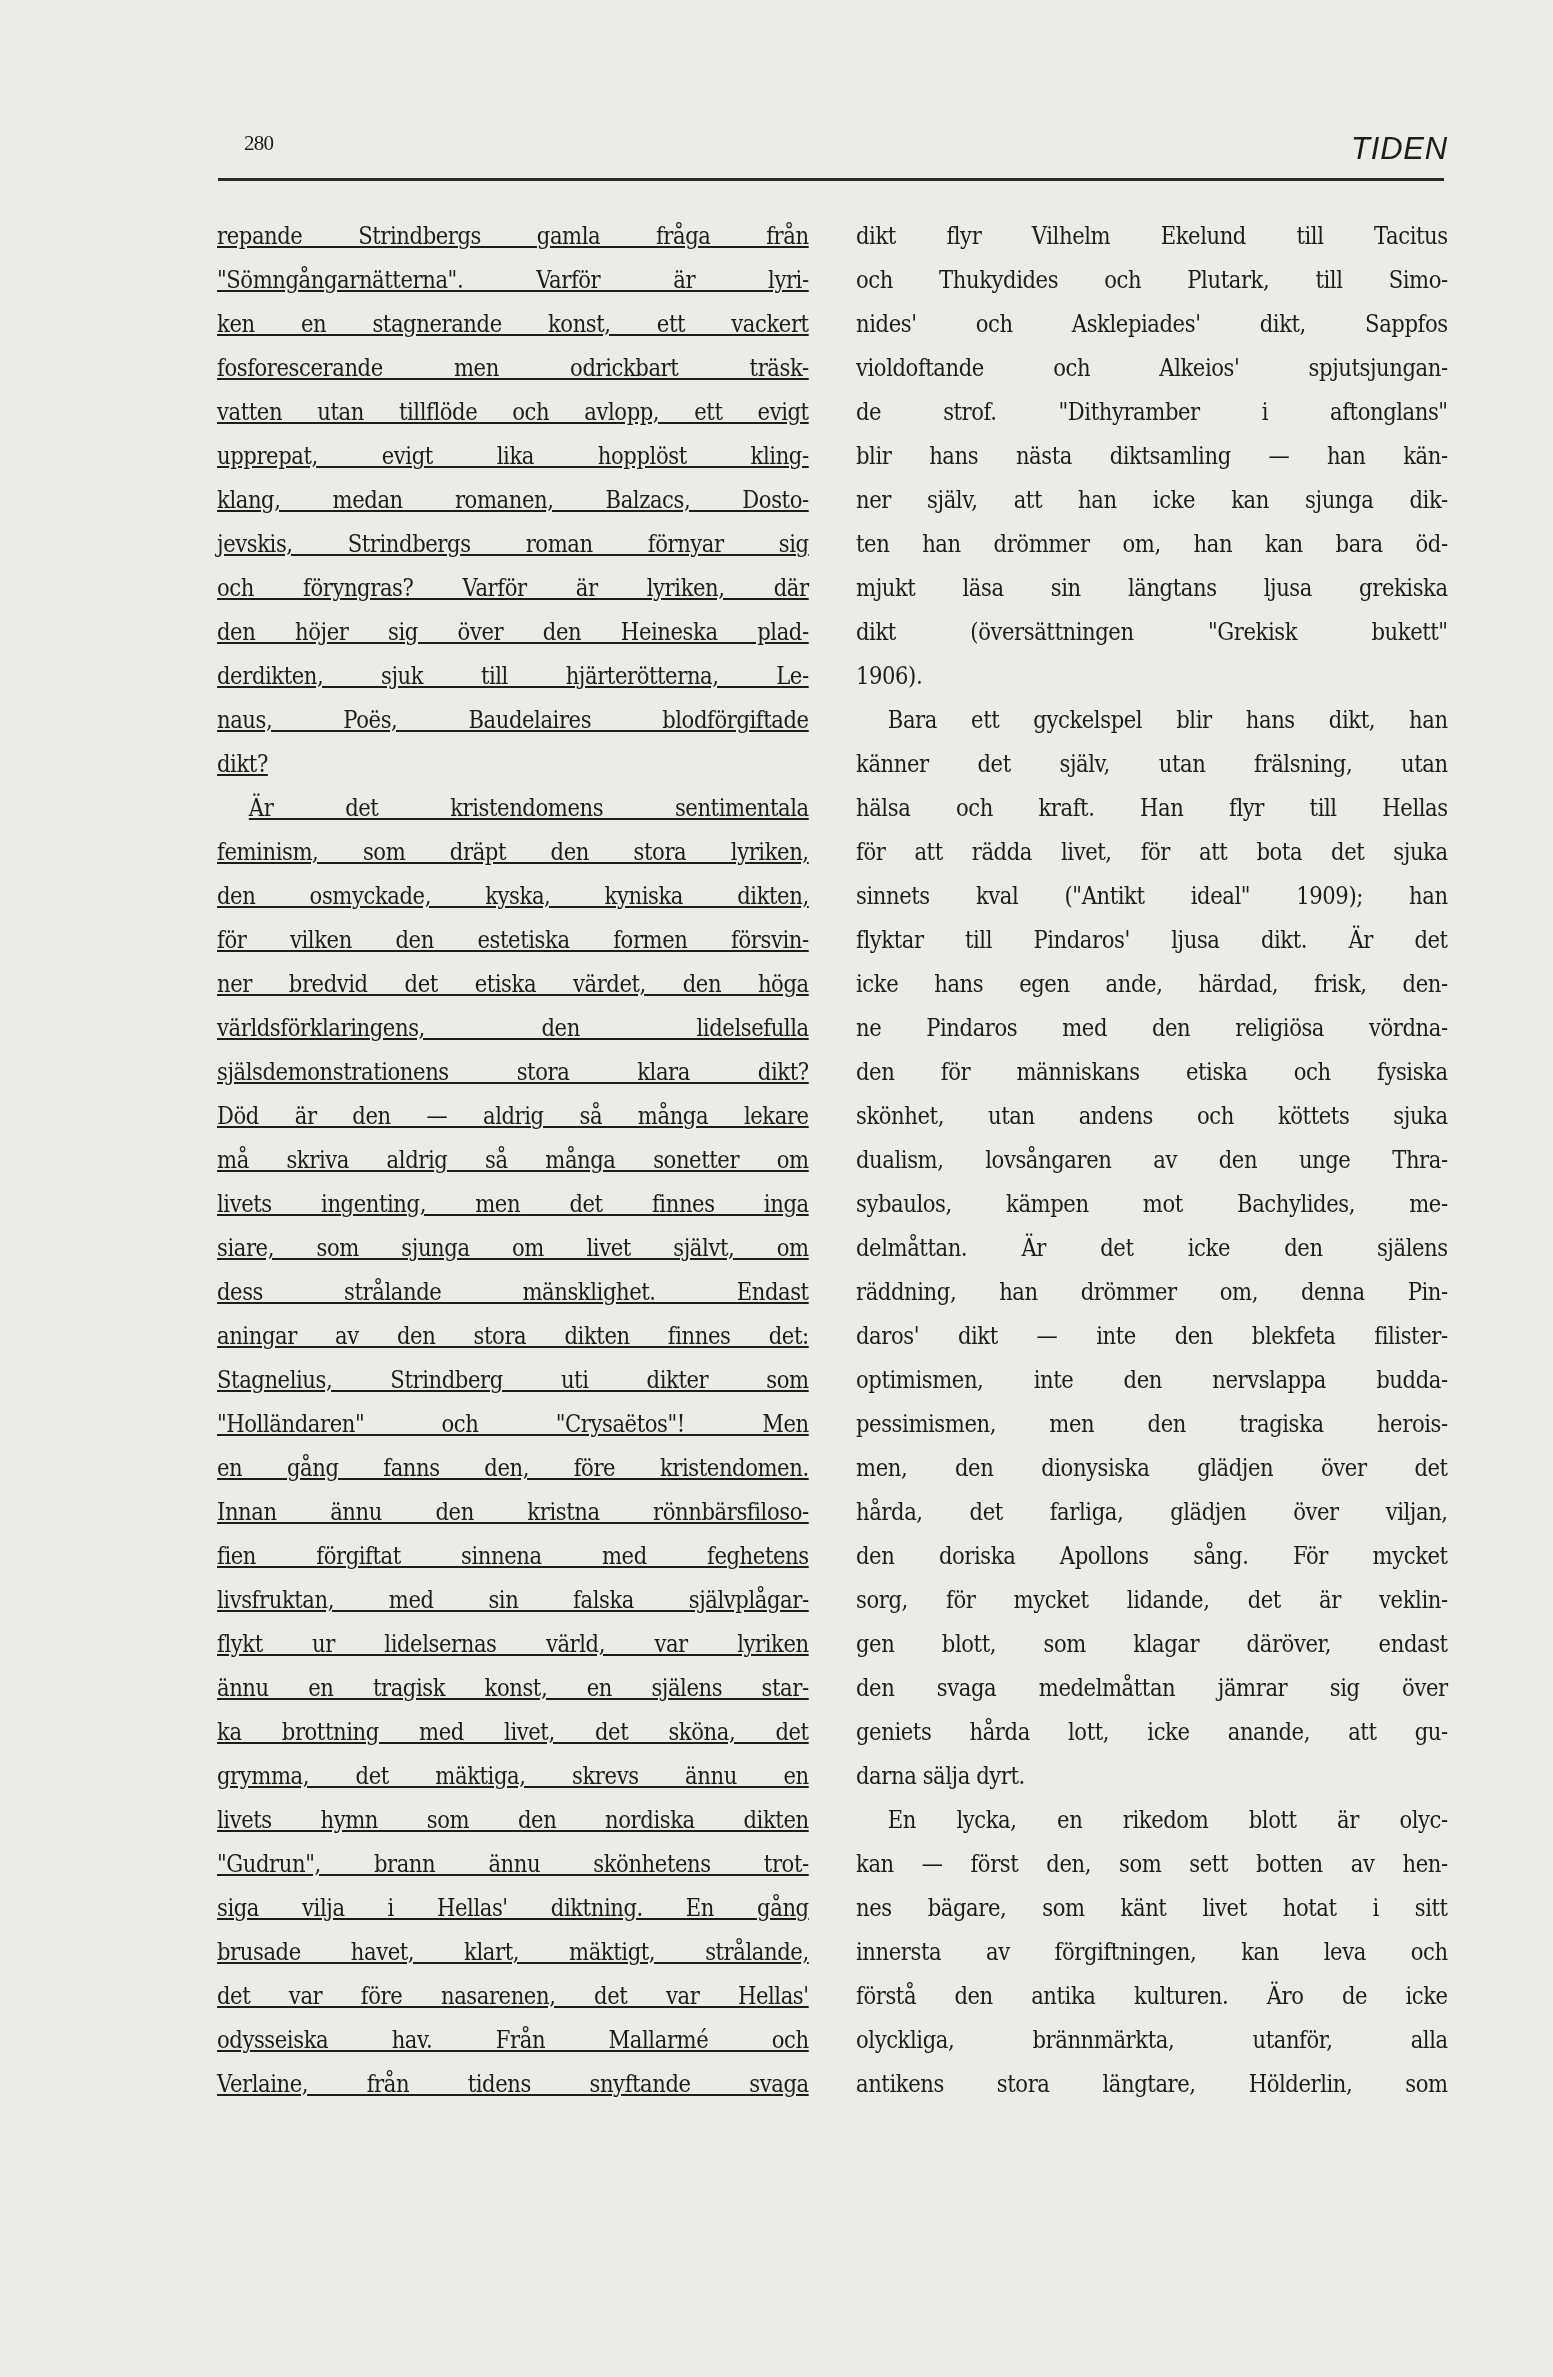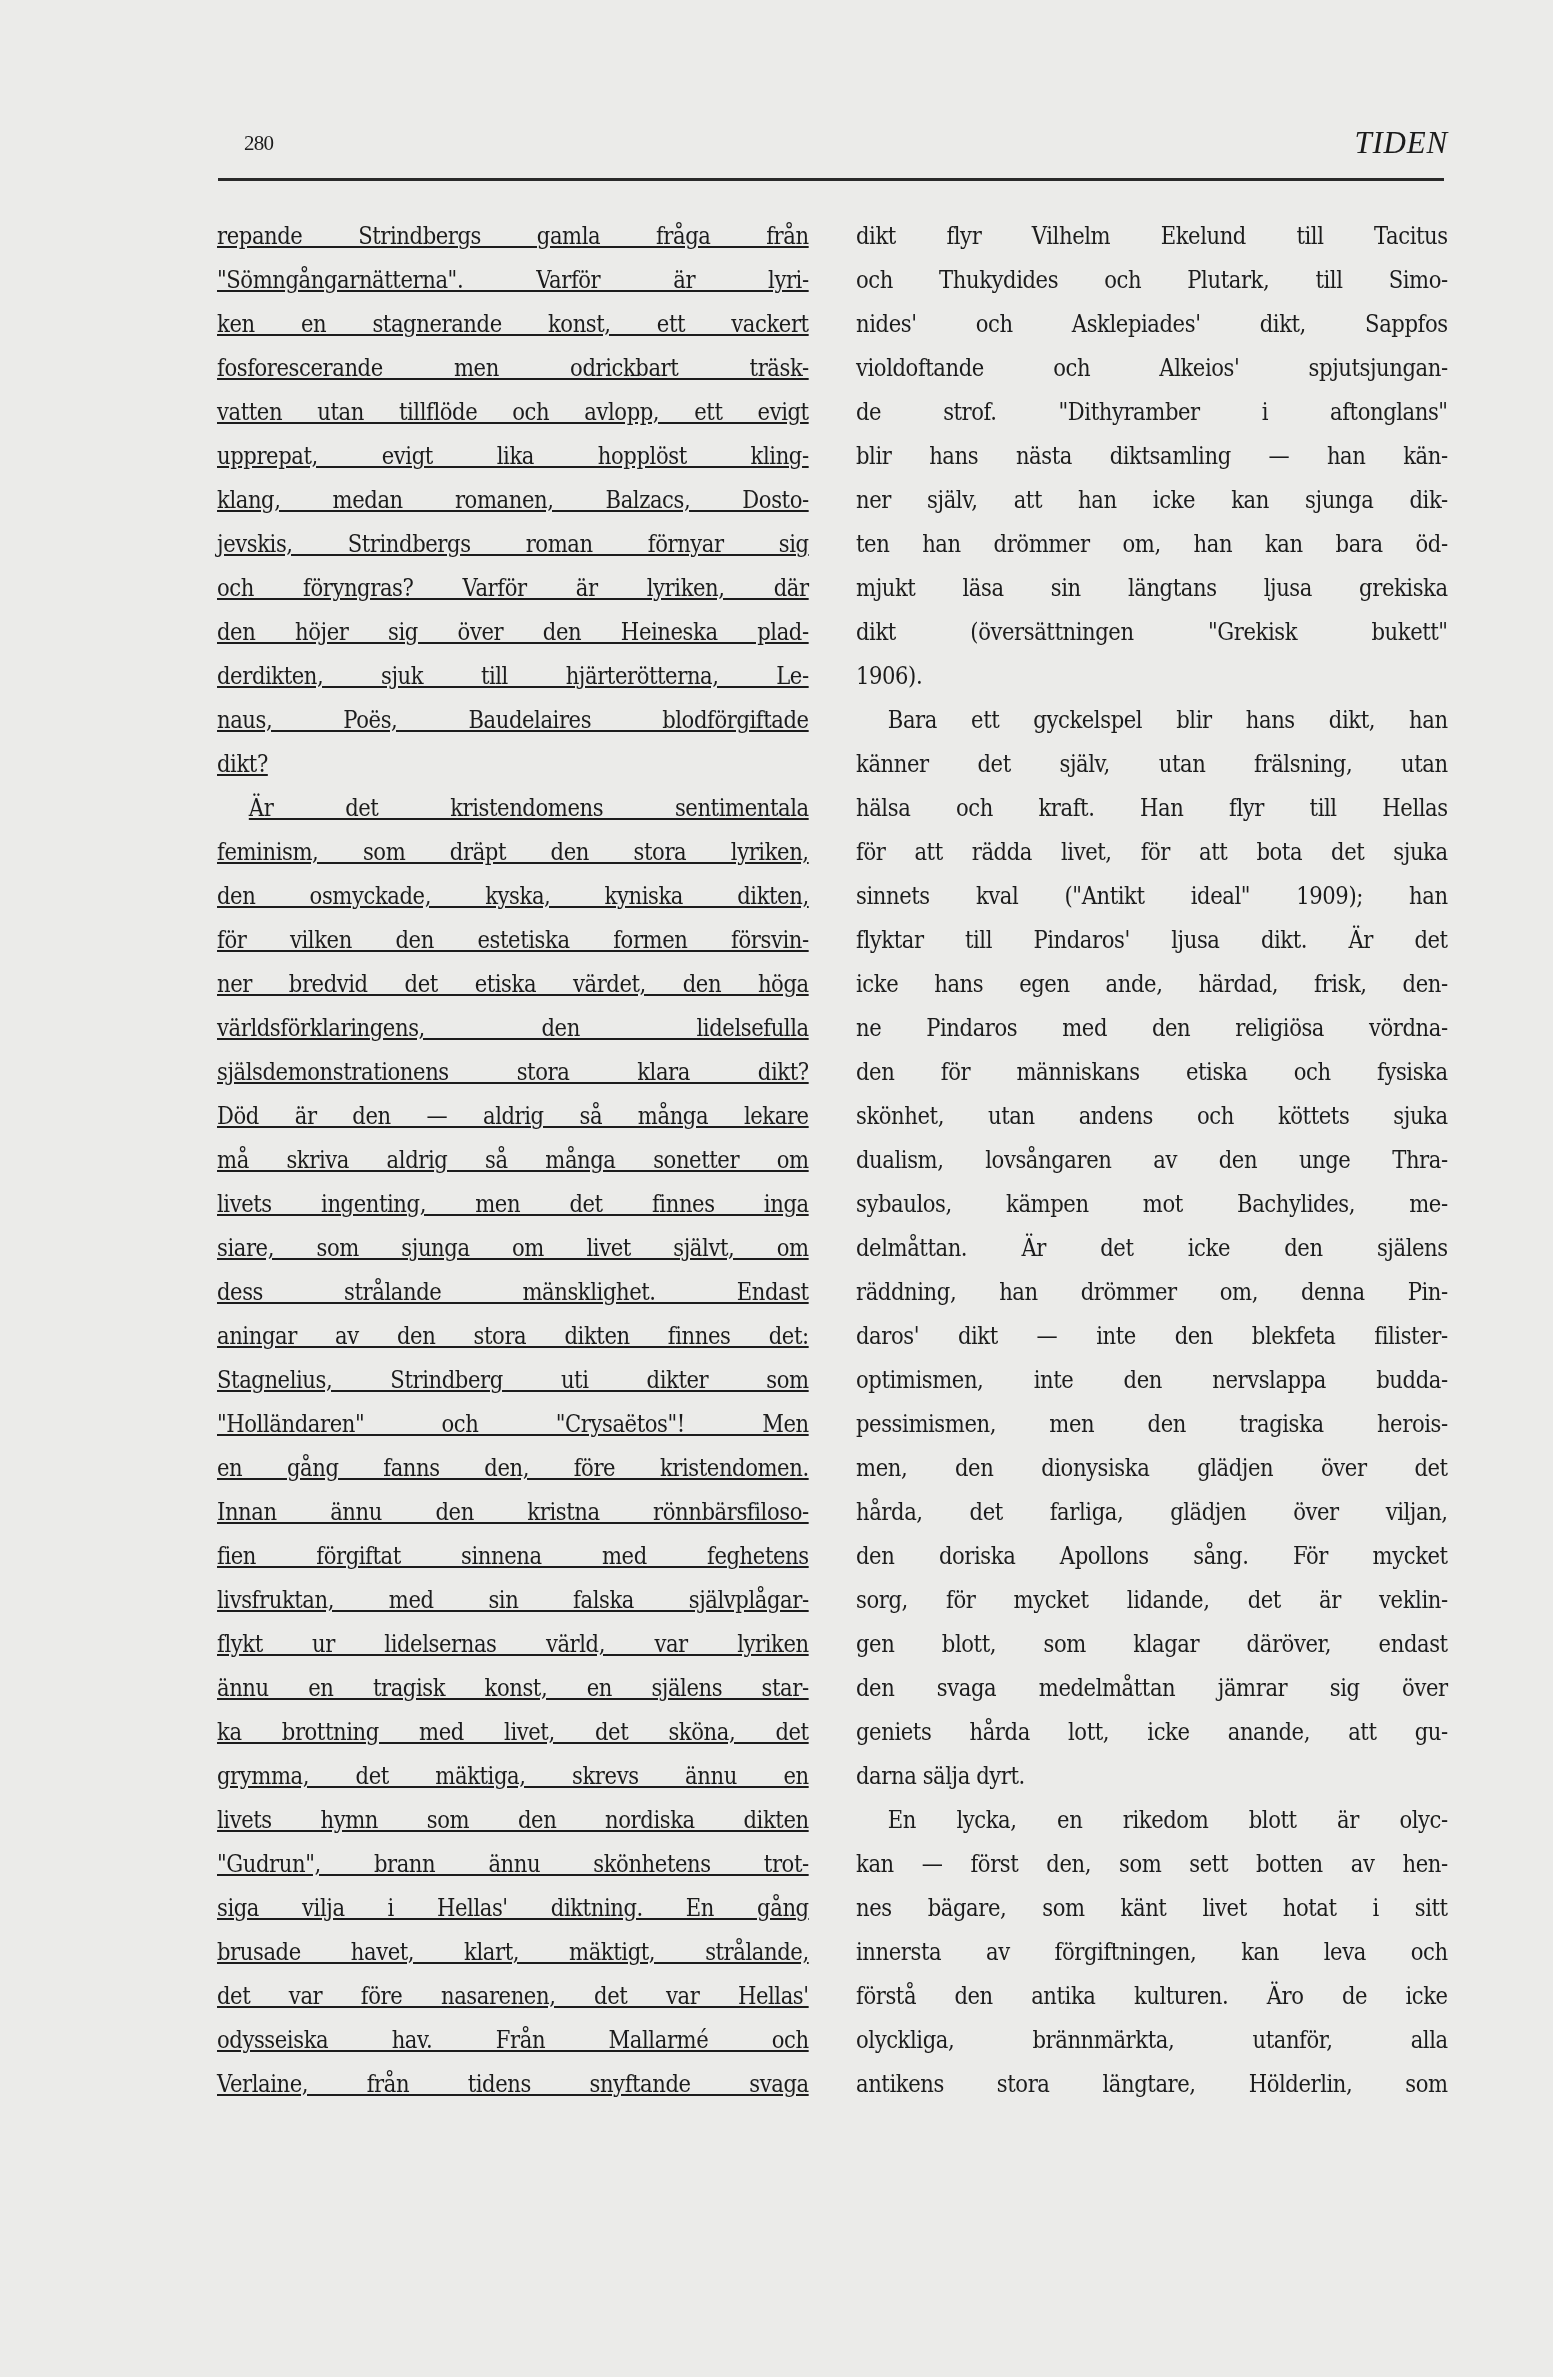--- a/index.html
+++ b/index.html
@@ -9,22 +9,22 @@
     position: relative; overflow: hidden;
     font-family: "DejaVu Serif", serif;
     color: #1c1c1c;
   }
   .page-number {
     position: absolute; left: 214px; top: 131px;
     font-family: Liberation Serif, serif;
     font-size: 21px; letter-spacing: -0.8px; margin-left: 30px;
   }
   .running-title {
-    position: absolute; right: 105px; top: 125px;
-    font-family: Liberation Serif, serif;
+    position: absolute; right: 105px; top: 131px;
+    font-family: Liberation Sans, sans-serif;
     font-style: italic; font-size: 31px; letter-spacing: 0.8px;
   }
   .header-rule {
     position: absolute; left: 218px; top: 178px;
     width: 1226px; height: 2.5px; background: #2a2a2a;
   }
   .column {
     position: absolute; top: 214px;
   }
   .col-left { left: 217px; width: 591px; text-decoration: underline; }

